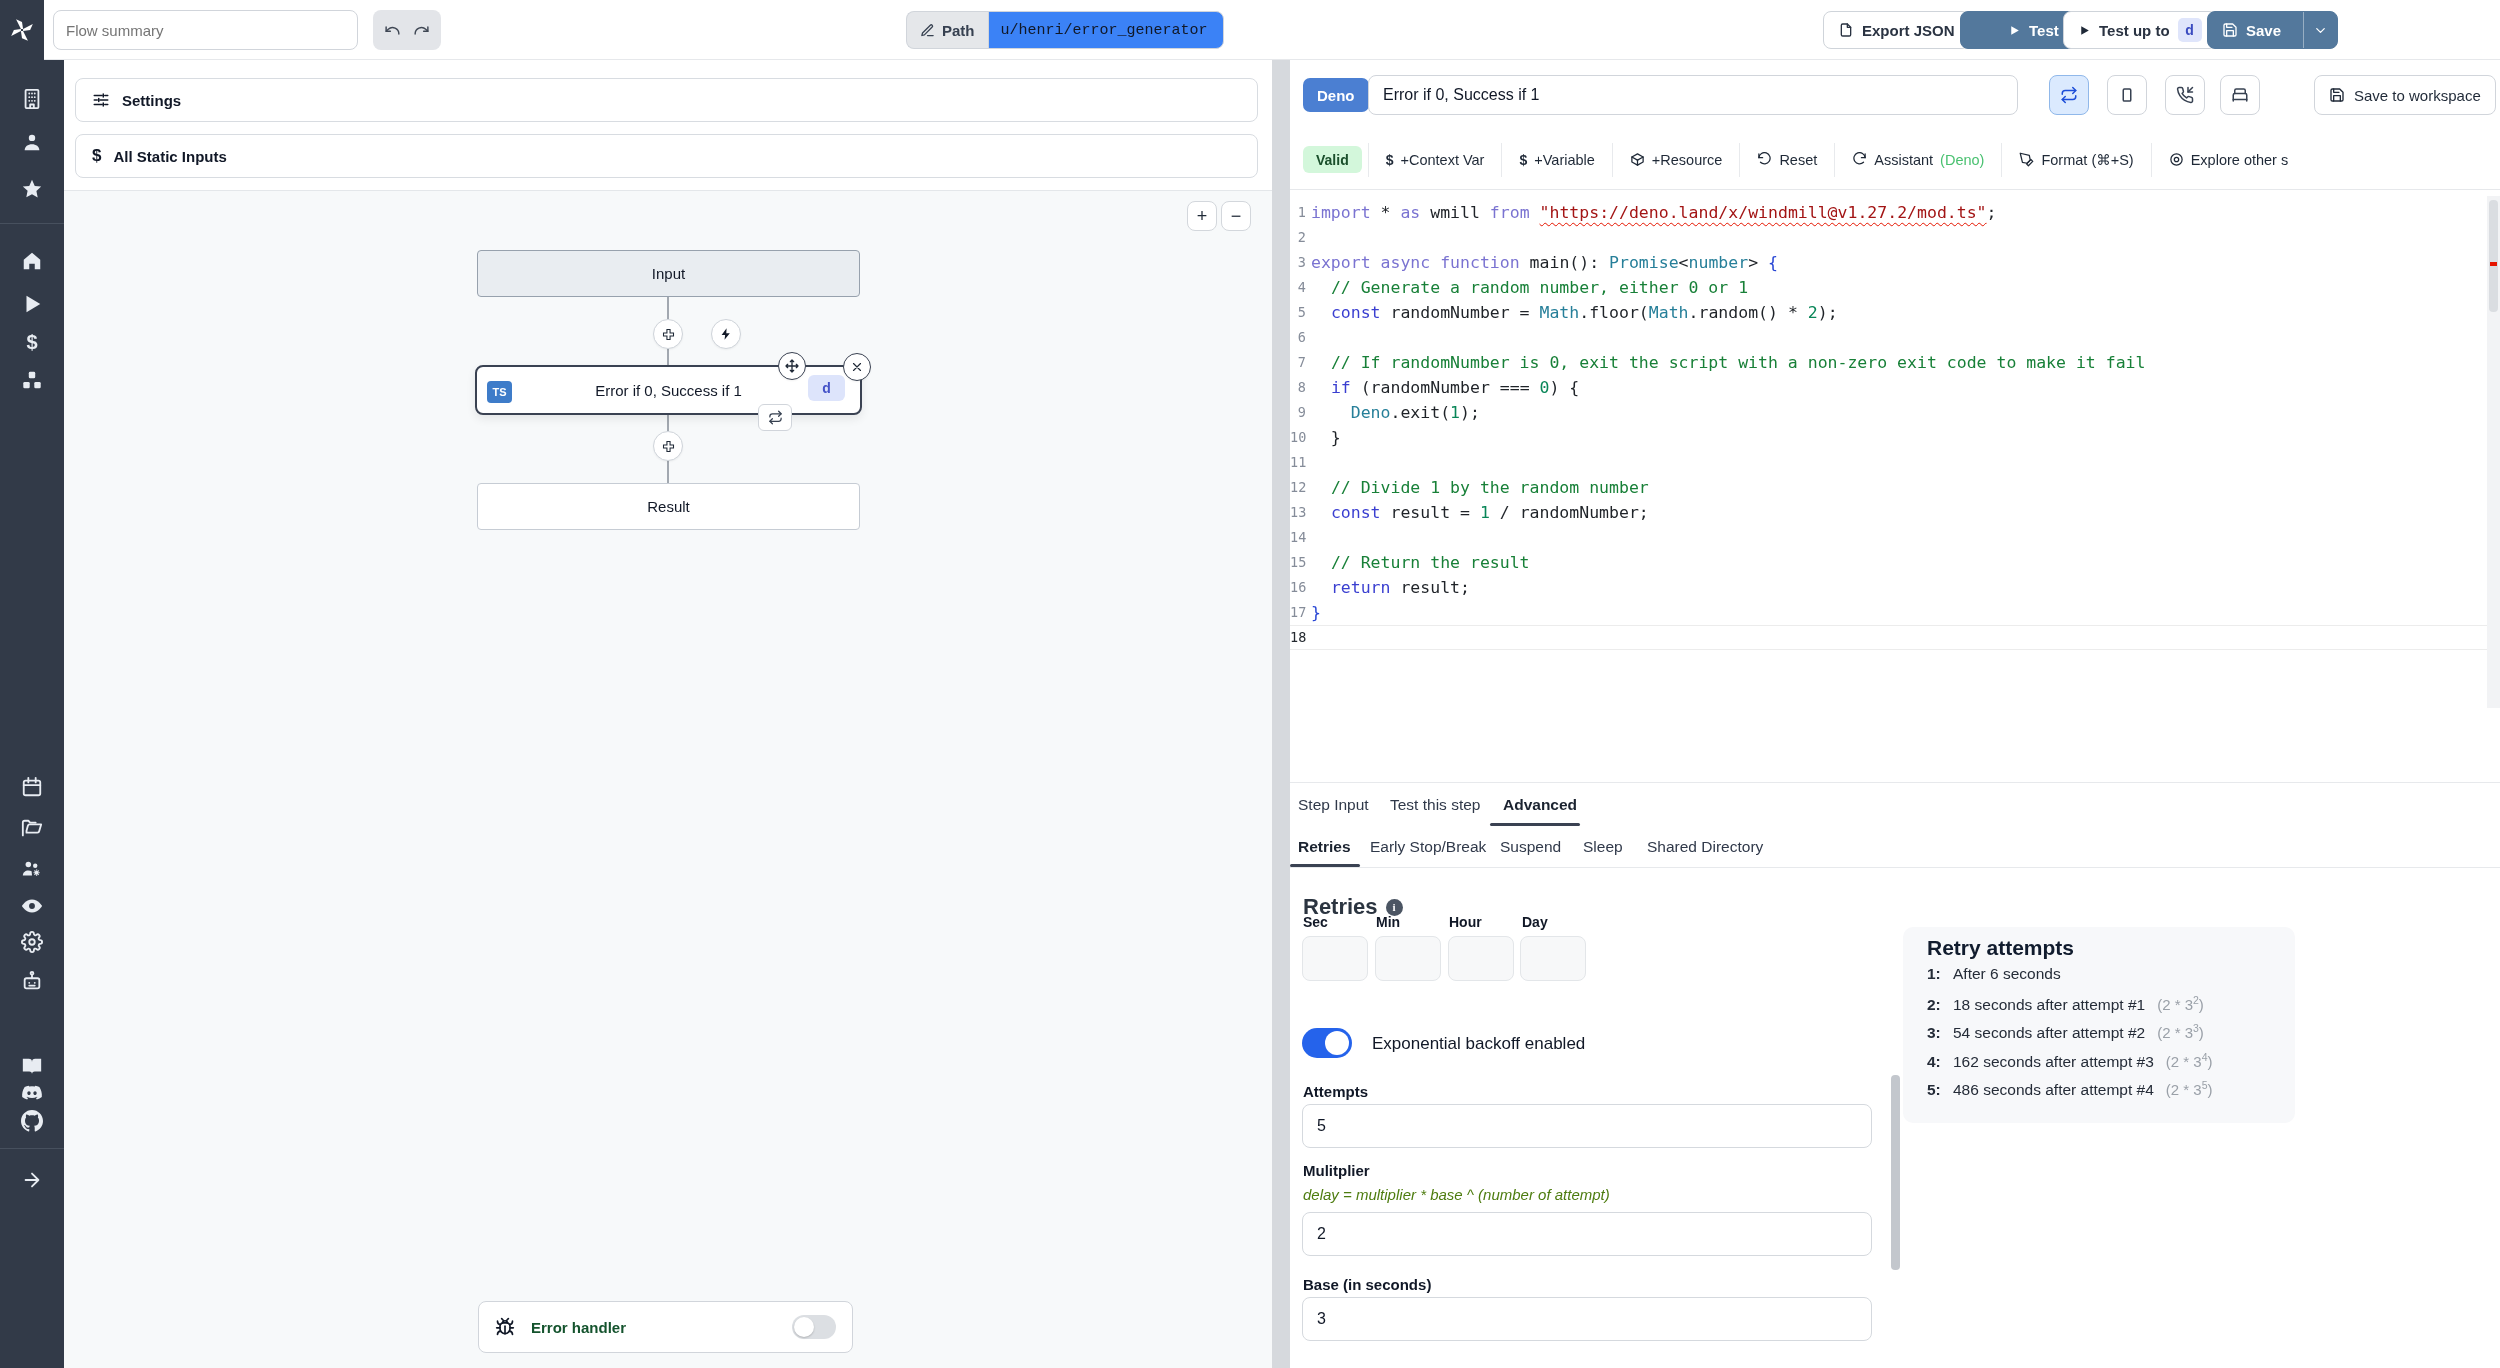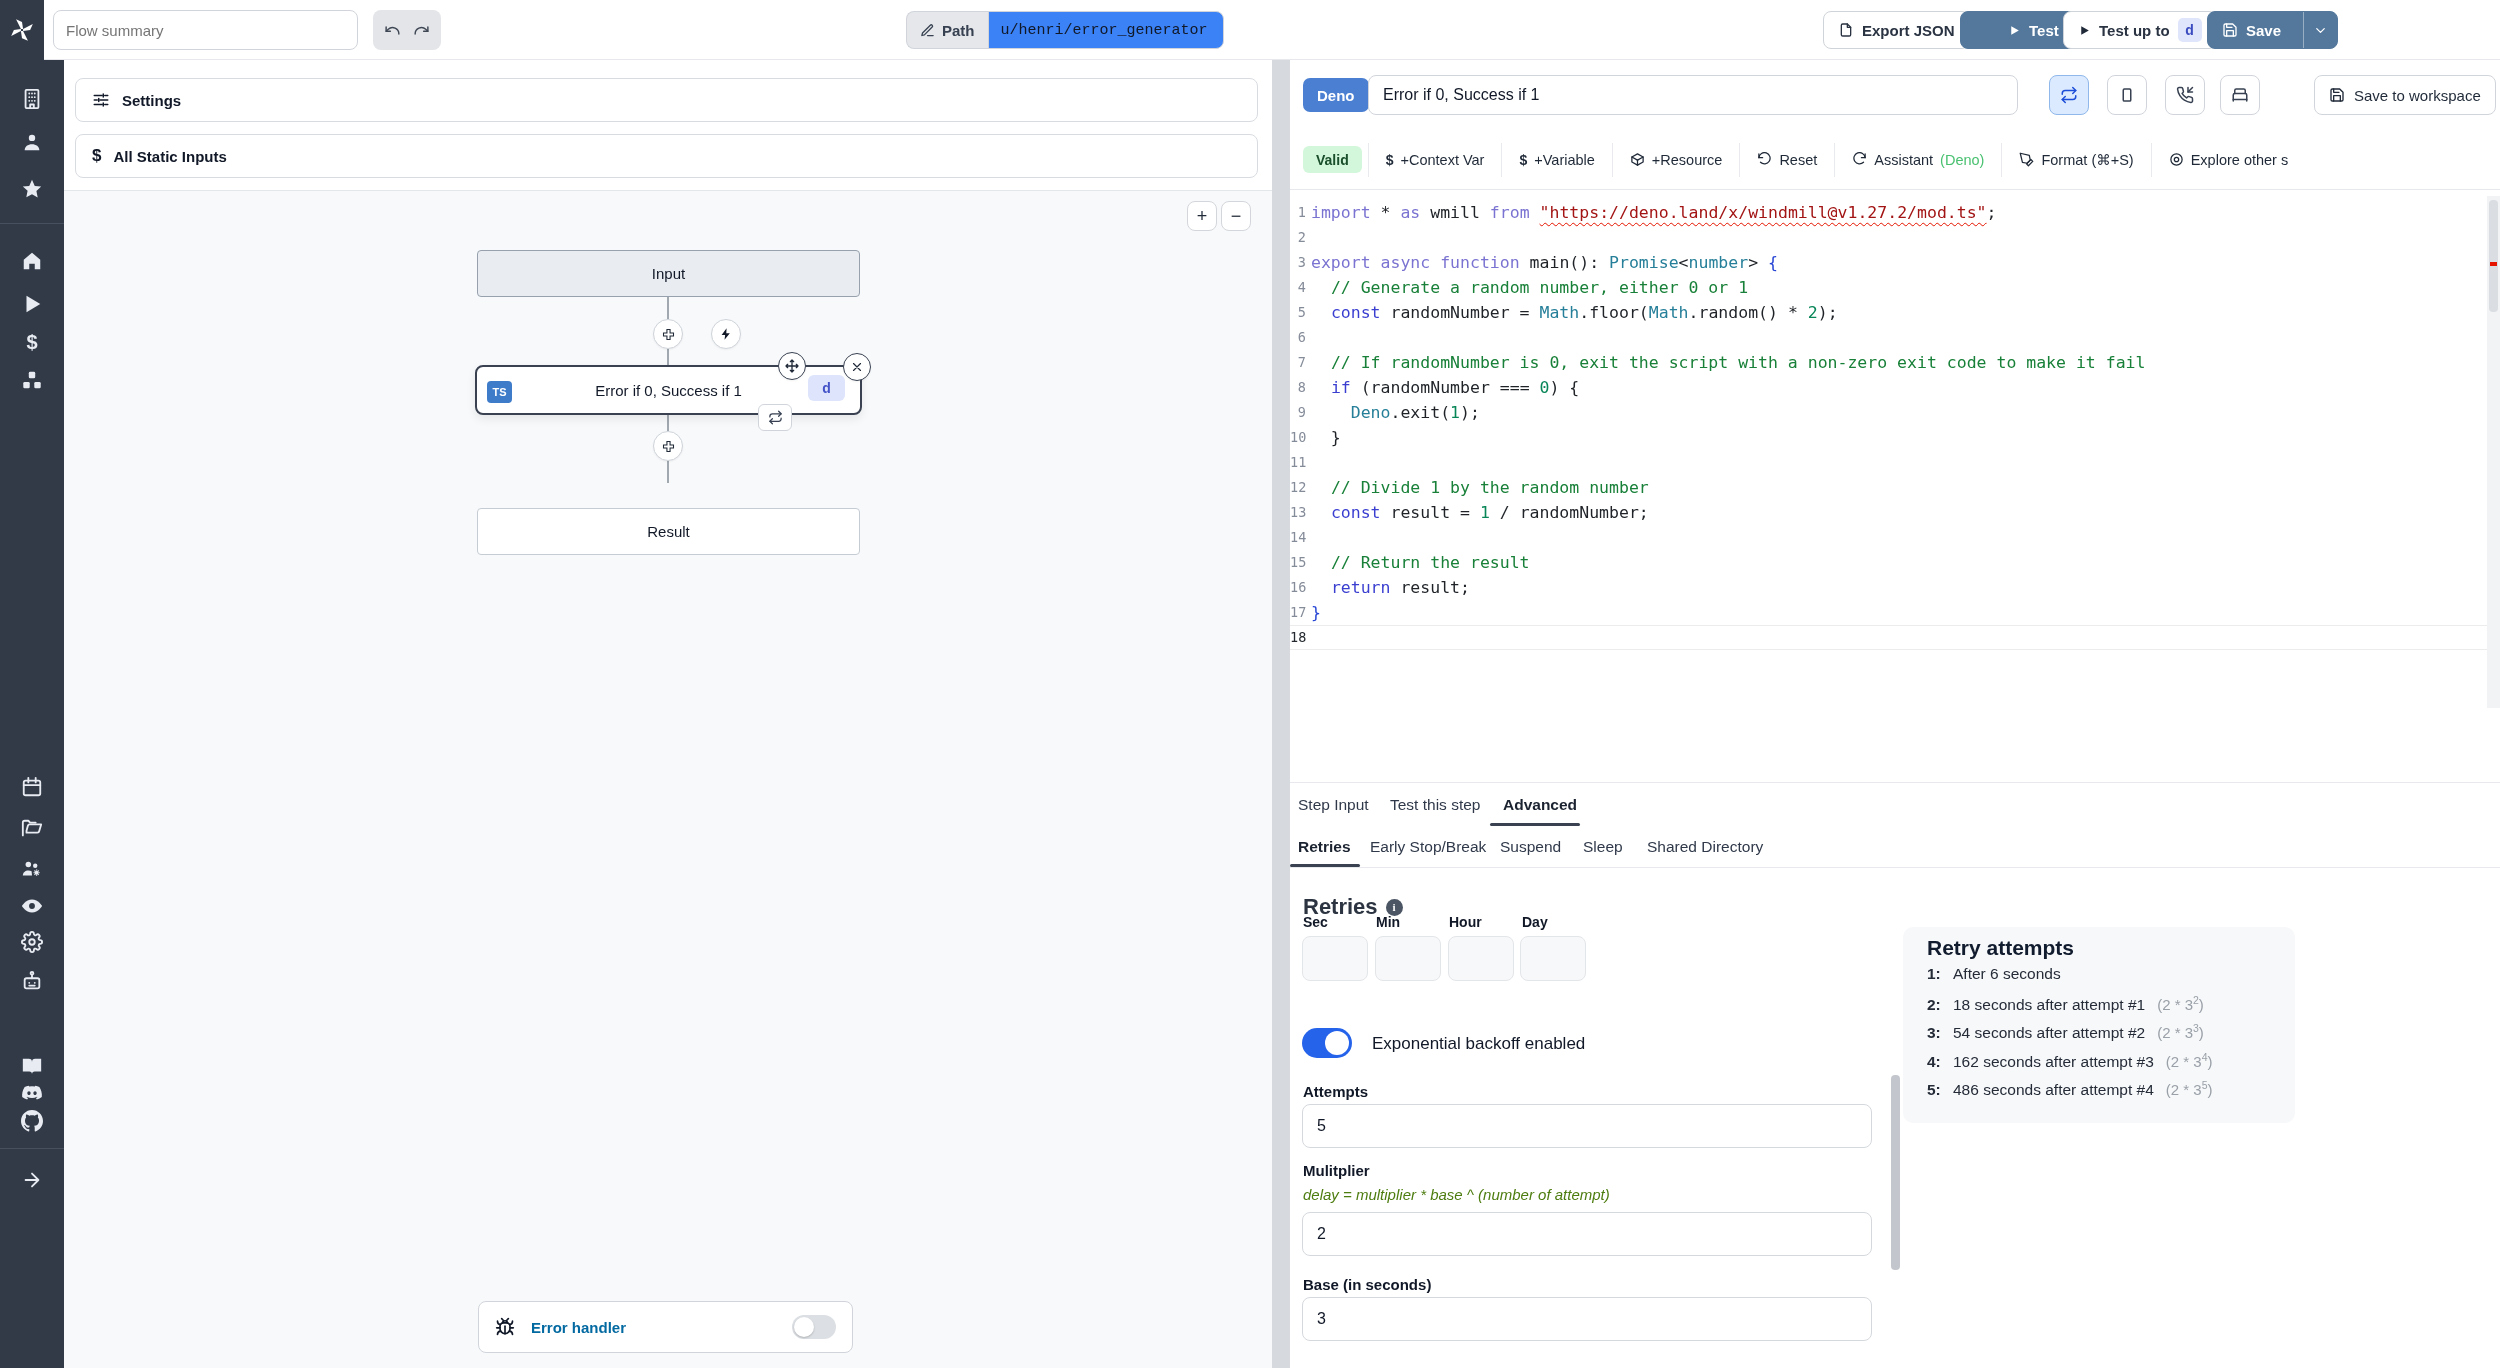--- a/index.html
+++ b/index.html
@@ -43,21 +43,21 @@
   .gnode { position:absolute; left:413px; width:383px; height:47px; display:flex; align-items:center; justify-content:center; font-size:15px; color:#111827; border-radius:4px; cursor:pointer; }
   .n-input { background:#e9edf1; border:1px solid #97a1ad; }
   .n-result { background:#fff; border:1px solid #c6ccd4; }
   .n-step { left:411px; width:387px; height:50px; background:#fff; border:2px solid #3a4252; border-radius:8px; box-shadow:0 4px 10px rgba(0,0,0,.08); }
   .ts-badge { position:absolute; left:423px; width:25px; height:22px; background:#3e7cc9; color:#fff; border-radius:4px; font-size:11px; font-weight:700; display:flex; align-items:center; justify-content:center; }
   .nd-badge { position:absolute; left:744px; top:315px; width:37px; height:26px; background:#dde4fb; color:#4553c8; border-radius:6px; font-size:14px; font-weight:700; display:flex; align-items:center; justify-content:center; }
   .circ { position:absolute; width:30px; height:30px; background:#fff; border:1px solid #cfd4da; border-radius:50%; display:flex; align-items:center; justify-content:center; color:#1f2937; cursor:pointer; box-shadow:0 1px 2px rgba(0,0,0,.05); }
   .circ-sm { width:28px; height:28px; border:1.5px solid #3a4252; }
   .rep-btn { position:absolute; left:694px; top:344px; width:34px; height:27px; background:#fff; border:1px solid #d1d5db; border-radius:6px; display:flex; align-items:center; justify-content:center; color:#374151; cursor:pointer; }
   .ehandler { position:absolute; left:414px; top:1241px; width:375px; height:52px; background:#fff; border:1px solid #d1d5db; border-radius:8px; display:flex; align-items:center; padding:0 16px; gap:16px; cursor:pointer; }
-  .ehandler .lbl { font-size:15px; font-weight:600; color:#0369a1; flex:1; }
+  .ehandler .lbl { font-size:15px; font-weight:600; color:#14532d; flex:1; }
   .tgl-off { width:44px; height:24px; background:#dcdfe3; border-radius:12px; position:relative; }
   .tgl-off::after { content:""; position:absolute; left:2px; top:2px; width:20px; height:20px; background:#fff; border-radius:50%; box-shadow:0 1px 2px rgba(0,0,0,.2); }
   .splitter { position:absolute; left:1272px; top:60px; width:18px; bottom:0; background:#d6d9dd; cursor:col-resize; }
 
   
   .right { position:absolute; left:1290px; top:60px; right:0; bottom:0; background:#fff; overflow:hidden; }
   .deno { position:absolute; left:13px; top:18px; height:34px; padding:0 14px; background:#4b7fd2; color:#fff; border-radius:7px; font-size:15px; font-weight:600; display:flex; align-items:center; }
   .title-in { position:absolute; left:78px; top:15px; width:650px; height:40px; border:1px solid #d1d5db; border-radius:8px; padding:0 14px; font-size:16px; color:#111827; outline:none; }
   .icbtn { position:absolute; top:15px; width:40px; height:40px; border:1px solid #d1d5db; border-radius:8px; background:#fff; display:flex; align-items:center; justify-content:center; color:#374151; cursor:pointer; }
   .icbtn svg { width:18px; height:18px; }
@@ -350,21 +350,21 @@
           <path d="M21 13v1a4 4 0 0 1-4 4H3"></path>
         </svg>
     </div>
 
     <div class="circ" style="left:589px;top:371px">
       <svg width="15" height="15" viewBox="0 0 24 24" fill="none" stroke="#1f2937" stroke-width="1.7">
           <path d="M9.5 4h5v5.5H20v5h-5.5V20h-5v-5.5H4v-5h5.5z"></path>
         </svg>
     </div>
 
-    <div class="gnode n-result" style="top:448px">Result</div>
+    <div class="gnode n-result" style="top:423px">Result</div>
 
     <div class="ehandler">
       <svg class="st" width="20" height="20" viewBox="0 0 24 24" style="color:#111827">
           <path d="M8 2l1.9 1.9M16 2l-1.9 1.9"></path>
           <path d="M9 7.5a3 3 0 0 1 6 0"></path>
           <path d="M12 20c-3.3 0-6-2.7-6-6v-3a4 4 0 0 1 4-4h4a4 4 0 0 1 4 4v3c0 3.3-2.7 6-6 6z"></path>
           <path d="M12 20v-9"></path>
           <path d="M6.5 9C4.6 8.8 3 7.1 3 5M6 13H2M3 21c0-2.1 1.7-3.9 3.8-4M21 5c0 2.1-1.6 3.8-3.5 4M22 13h-4M17.2 17c2.1.1 3.8 1.9 3.8 4"></path>
         </svg>
       <span class="lbl">Error handler</span>

